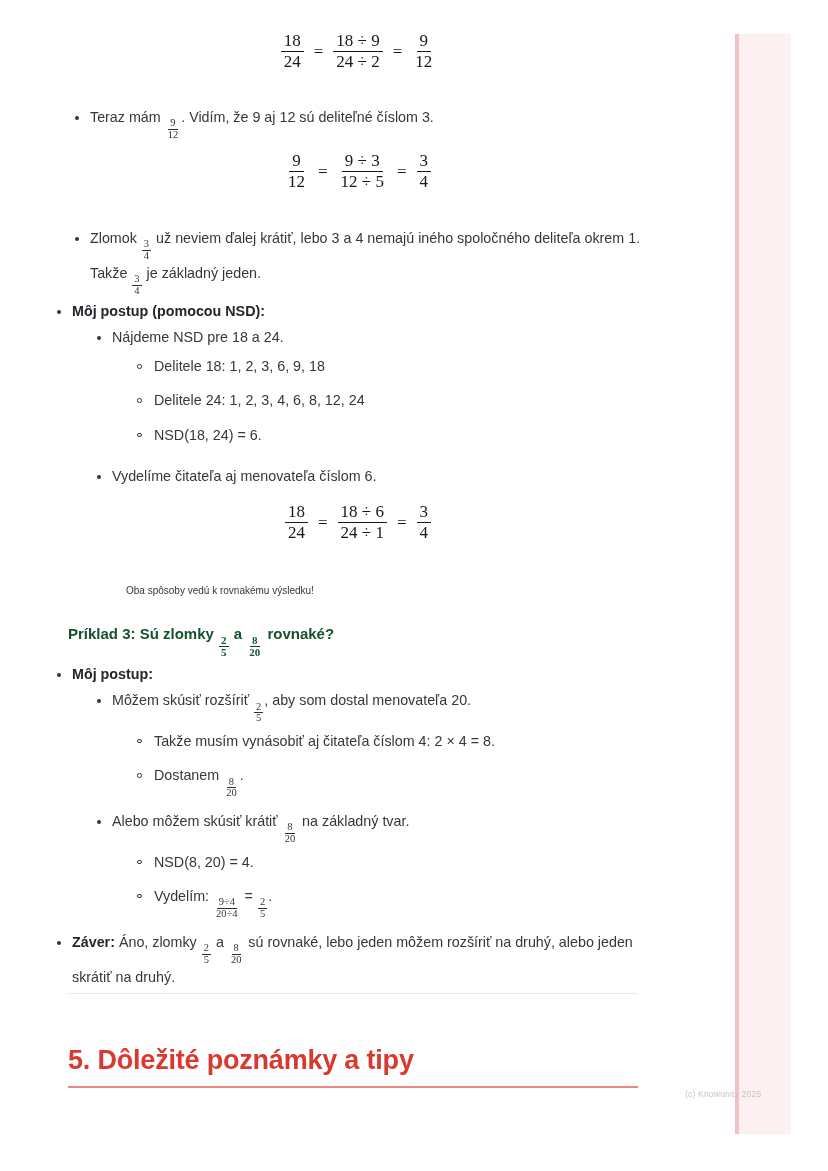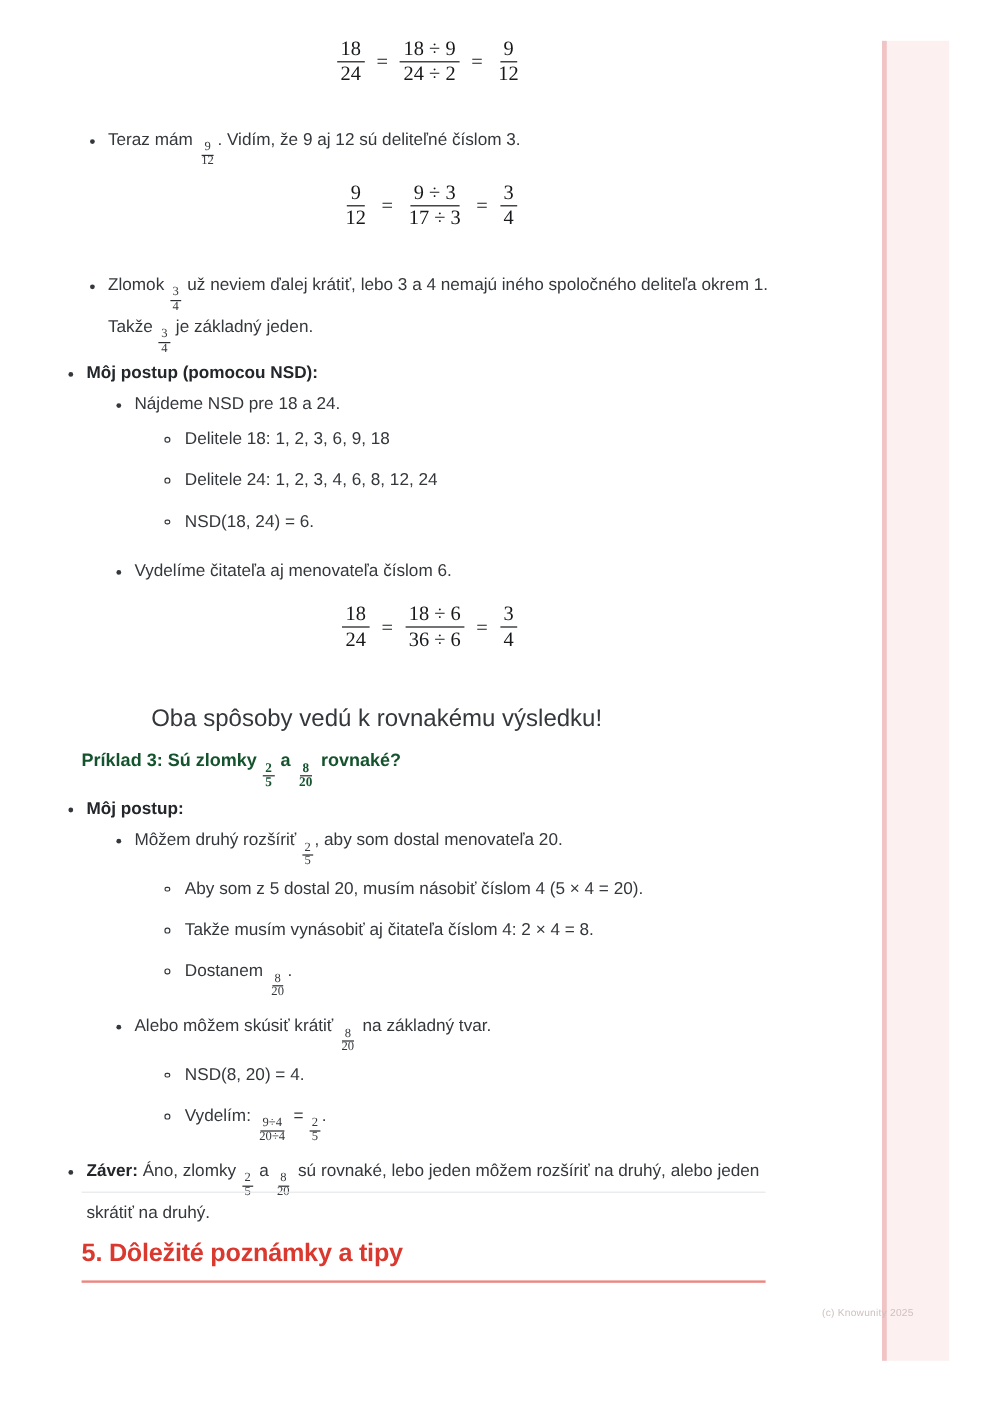--- a/index.html
+++ b/index.html
@@ -172,42 +172,43 @@
   .bold {
     font-weight: bold;
     color: #23262a;
   }
 
   .indent1 { margin-left: 18px; }
   .indent2 { margin-left: 18px; }
 
   
   .para {
-    font-size: 20px;
+    font-size: 10px;
     line-height: 1.6;
     color: #34373b;
   }
   .para.indented {
     margin-left: 58px;
   }
 
   
   .h-example {
     font-size: 15px;
     font-weight: bold;
     color: #14532d;
     line-height: 1.5;
   }
 
   .section-title {
-    font-size: 21px;
+    font-size: 27px;
     font-weight: bold;
     color: #d9392f;
     letter-spacing: -0.2px;
     line-height: 1.2;
+    margin-top: 12px;
   }
   .section-rule {
     margin-top: 10px;
     height: 2px;
     background: #ea8880;
     width: 100%;
   }
 
   
   .divider {
@@ -270,21 +271,21 @@
   <div class="content" style="top:152px;">
     <div class="equation">
       <span class="eq-row">
         <span class="frac">
           <span class="num">9</span>
           <span class="den">12</span>
         </span>
         <span class="eq-op">=</span>
         <span class="frac">
           <span class="num">9 ÷ 3</span>
-          <span class="den">17 ÷ 3</span>
+          <span class="den">12 ÷ 5</span>
         </span>
         <span class="eq-op">=</span>
         <span class="frac">
           <span class="num">3</span>
           <span class="den">4</span>
         </span>
       </span>
     </div>
   </div>
 
@@ -326,21 +327,21 @@
   <div class="content" style="top:503px;">
     <div class="equation">
       <span class="eq-row">
         <span class="frac">
           <span class="num">18</span>
           <span class="den">24</span>
         </span>
         <span class="eq-op">=</span>
         <span class="frac">
           <span class="num">18 ÷ 6</span>
-          <span class="den">36 ÷ 6</span>
+          <span class="den">24 ÷ 1</span>
         </span>
         <span class="eq-op">=</span>
         <span class="frac">
           <span class="num">3</span>
           <span class="den">4</span>
         </span>
       </span>
     </div>
   </div>
 
@@ -359,26 +360,25 @@
         </span><span> rovnaké?</span>
     </div>
   </div>
 
   <div class="content" style="top:663px; left:50px; width:600px;">
     <ul class="lvl1">
       <li>
         <span class="bold">Môj postup:</span>
         <ul class="lvl2 indent1" style="margin-top:3px;">
           <li>
-            <span>Môžem druhý rozšíriť </span><span class="ifrac">
+            <span>Môžem skúsiť rozšíriť </span><span class="ifrac">
                 <span class="num">2</span>
                 <span class="den">5</span>
               </span><span>, aby som dostal menovateľa 20.</span>
             <ul class="lvl3 indent2" style="margin-top:6px;">
-              <li><span>Aby som z 5 dostal 20, musím násobiť číslom 4 (5 × 4 = 20).</span></li>
               <li><span>Takže musím vynásobiť aj čitateľa číslom 4: 2 × 4 = 8.</span></li>
               <li><span>Dostanem </span><span class="ifrac">
                     <span class="num">8</span>
                     <span class="den">20</span>
                   </span><span>.</span></li>
             </ul>
           </li>
           <li style="margin-top:0;">
             <span>Alebo môžem skúsiť krátiť </span><span class="ifrac">
                 <span class="num">8</span>

